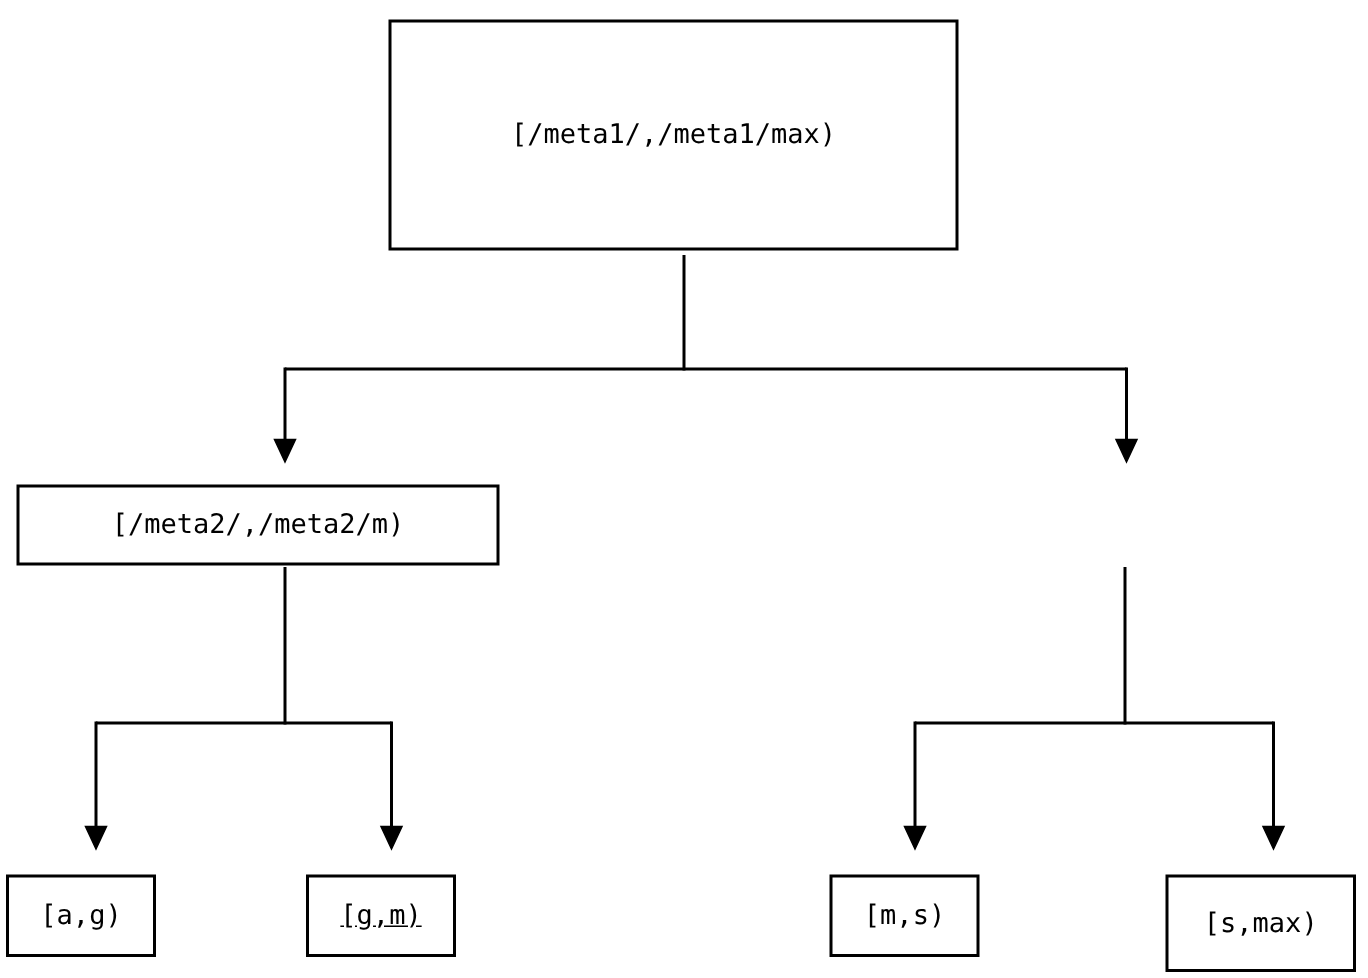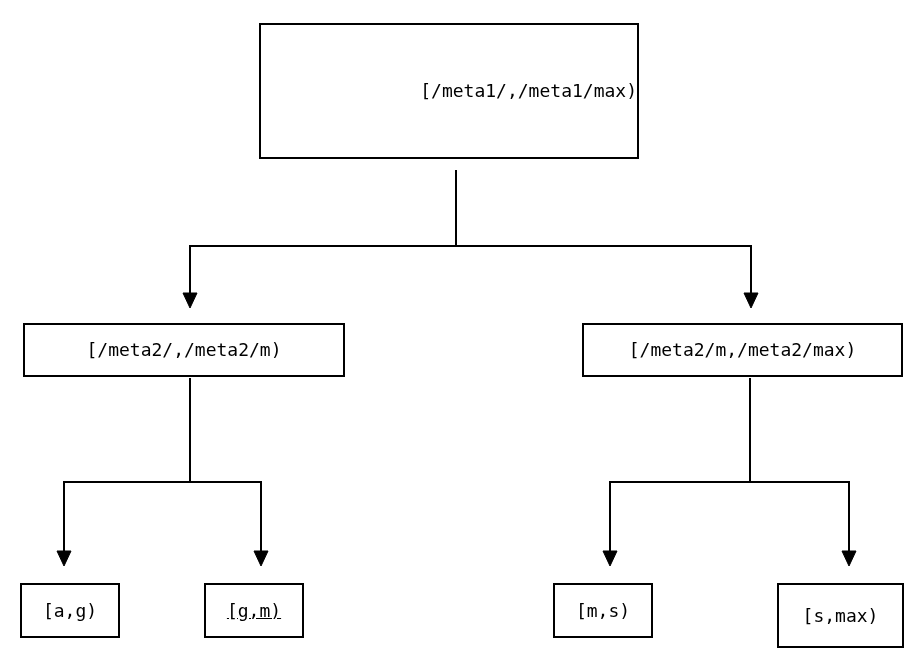--- a/index.html
+++ b/index.html
@@ -28,24 +28,24 @@
     border: 2px solid #000000;
     background: #ffffff;
     color: #000000;
     display: flex;
     align-items: center;
     justify-content: center;
     font-size: 18px;
     line-height: 1;
     white-space: nowrap;
   }
-  .node-root   { left: 259px; top: 23px;  width: 380px; height: 136px; justify-content: flex-end; }
-  .node-l2a    { left: 23px;  top: 323px; width: 322px; height: 54px; }
+  .node-root   { left: 259px; top: 13px;  width: 380px; height: 154px; }
+  .node-l2a    { left: 11px;  top: 323px; width: 322px; height: 54px; }
   .node-l2b    { left: 582px; top: 323px; width: 321px; height: 54px; }
-  .node-leaf1  { left: 20px;   top: 583px; width: 100px; height: 55px; }
+  .node-leaf1  { left: 4px;   top: 583px; width: 100px; height: 55px; }
   .node-leaf2  { left: 204px; top: 583px; width: 100px; height: 55px; text-decoration: underline; }
   .node-leaf3  { left: 553px; top: 583px; width: 100px; height: 55px; }
   .node-leaf4  { left: 777px; top: 583px; width: 127px; height: 65px; }
   .edge-line {
     stroke: #000000;
     stroke-width: 2;
     fill: none;
   }
   .edge-arrow {
     fill: #000000;
@@ -83,23 +83,20 @@
   </svg>
 
   <div class="node node-root">
     <span>[/meta1/,/meta1/max)</span>
   </div>
 
   <div class="node node-l2a">
     <span>[/meta2/,/meta2/m)</span>
   </div>
 
-  <div class="node node-l2b">
-    <span>[/meta2/m,/meta2/max)</span>
-  </div>
 
   <div class="node node-leaf1">
     <span>[a,g)</span>
   </div>
 
   <div class="node node-leaf2">
     <span>[g,m)</span>
   </div>
 
   <div class="node node-leaf3">

